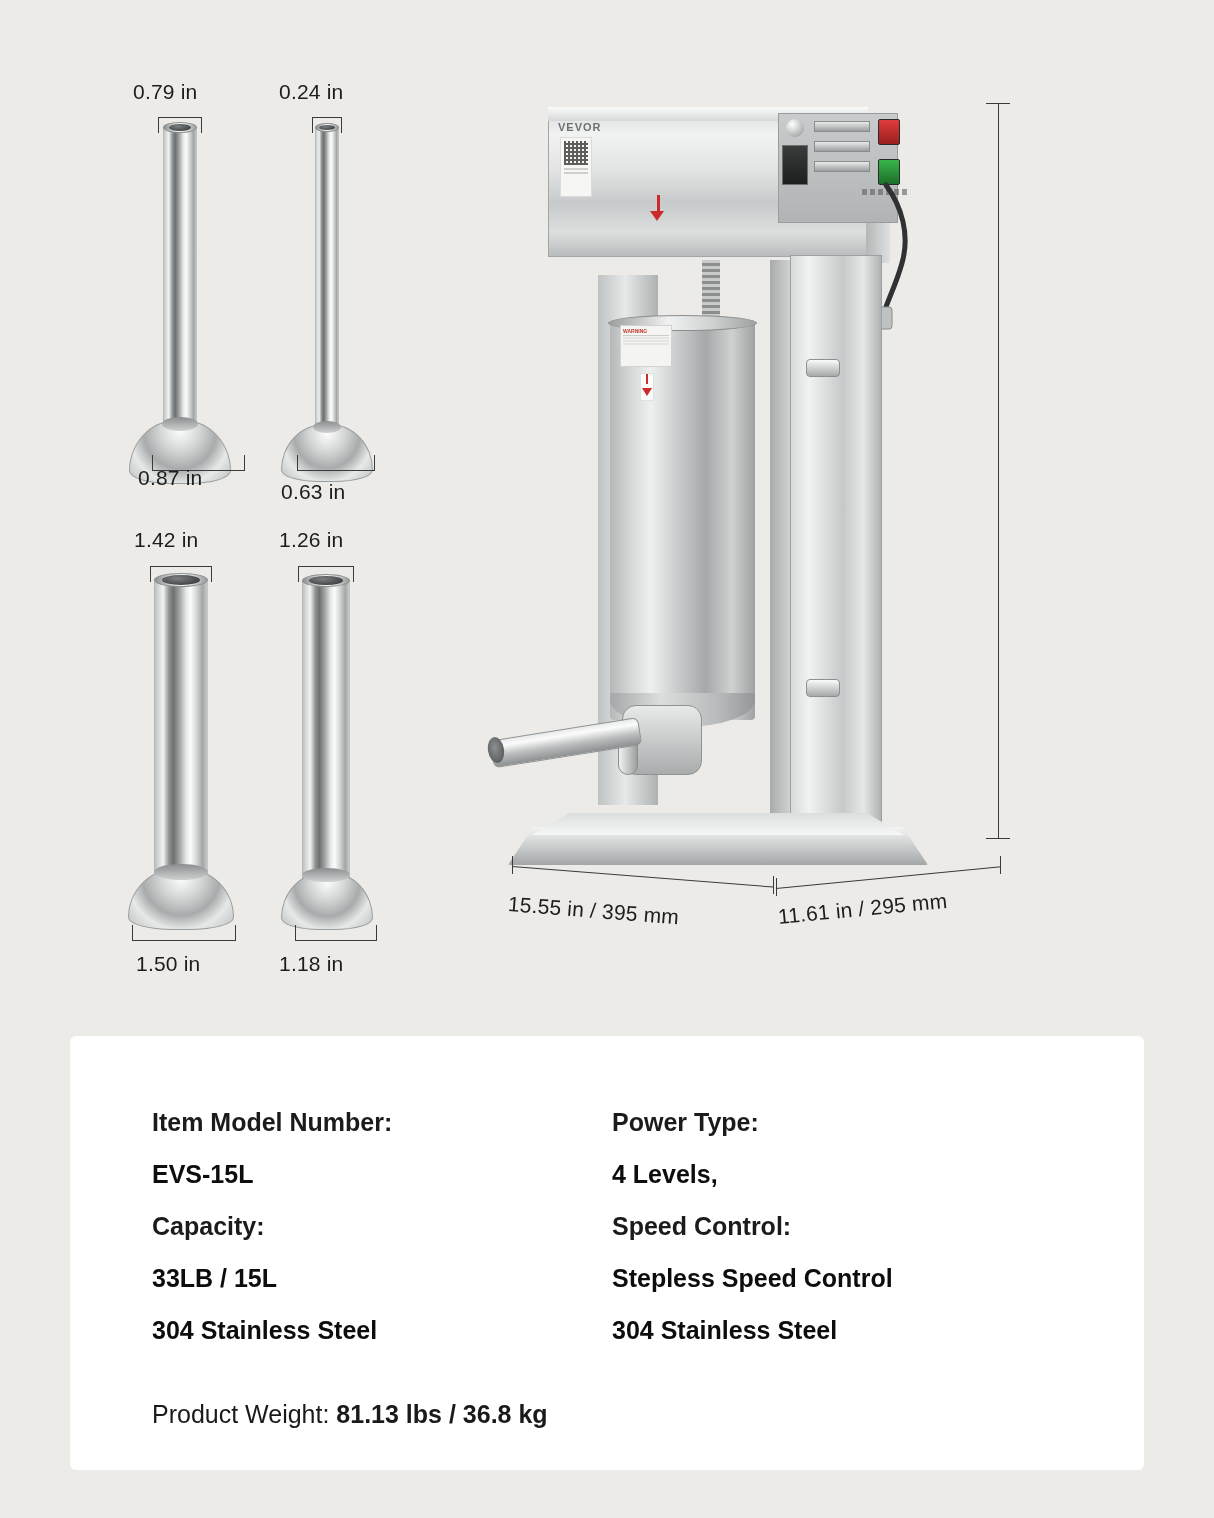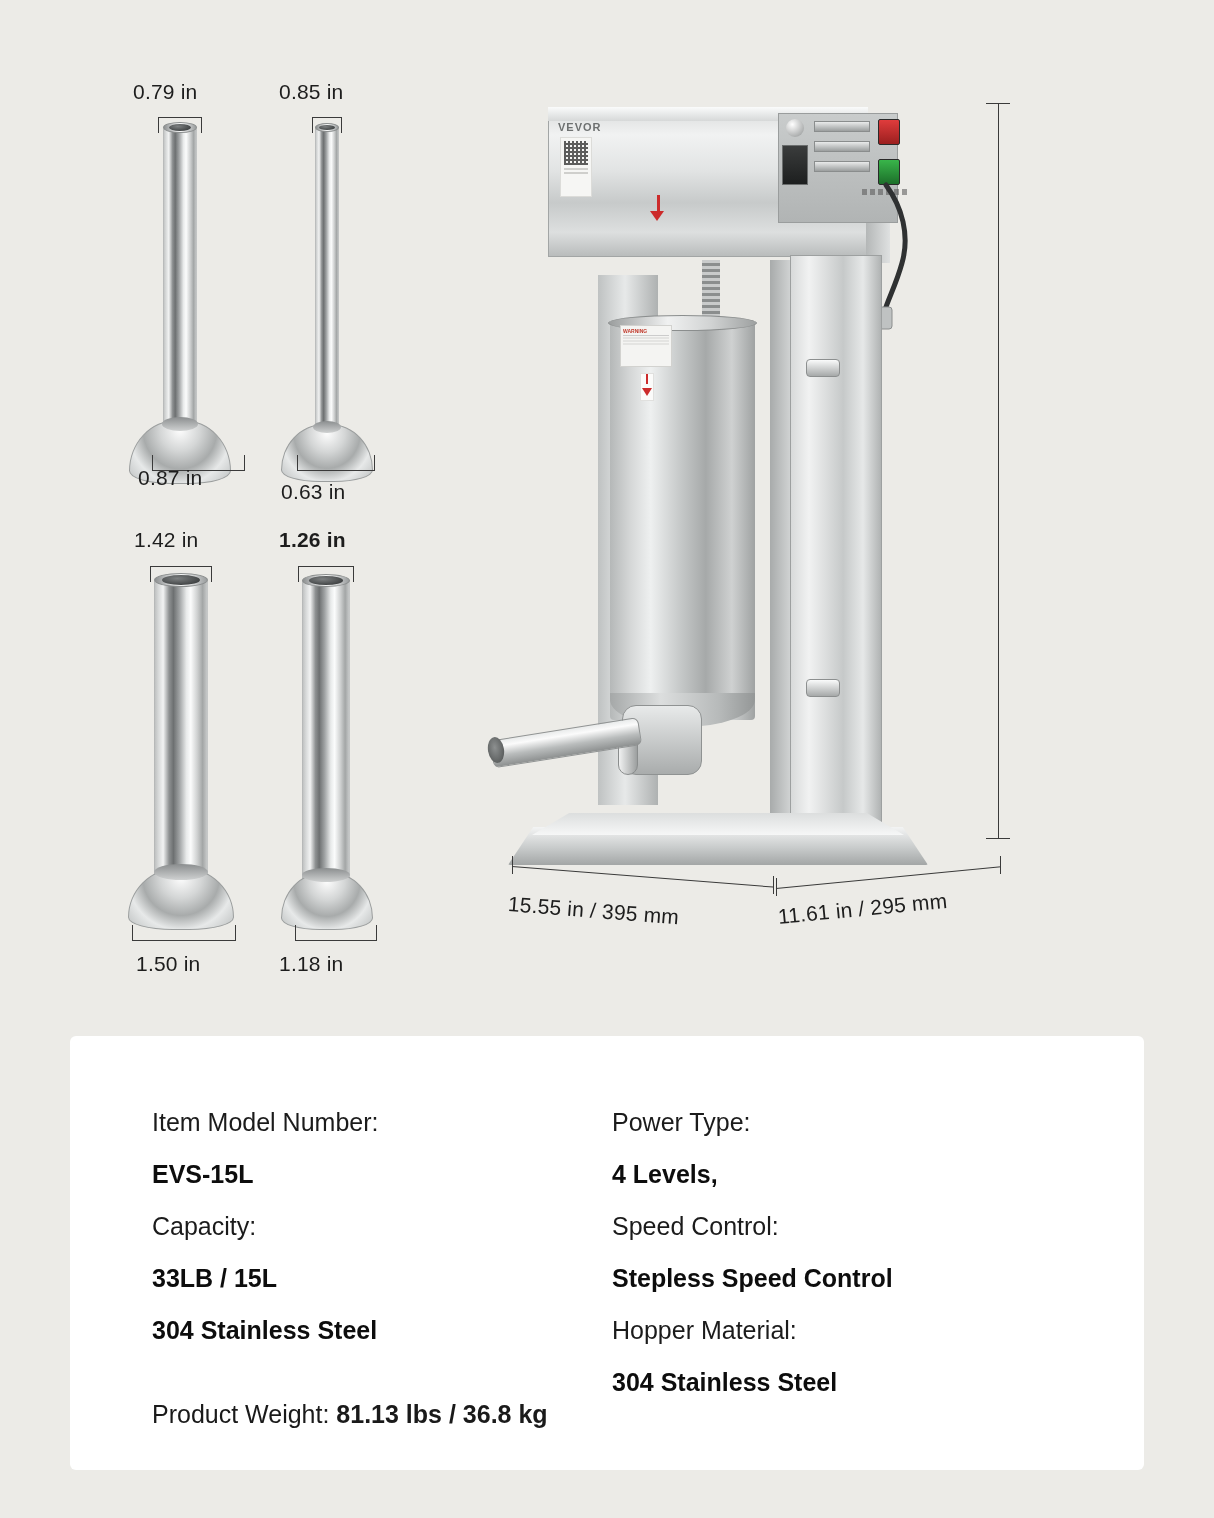--- a/index.html
+++ b/index.html
@@ -100,21 +100,21 @@
   }
   .info-grid {
     position: absolute;
     left: 82px; top: 60px;
     width: 920px;
     display: grid;
     grid-template-columns: 1fr 1fr;
     column-gap: 0px;
     row-gap: 0px;
   }
-  .spec-label { font-size: 25px; color: #1b1b1b; line-height: 52px; font-weight: 400; }
+  .spec-label { font-size: 25px; color: #1b1b1b; line-height: 52px; font-weight: 700; }
   .spec-value { font-size: 25px; color: #0d0d0d; line-height: 52px; font-weight: bold; }
   .spec-inline { font-size: 25px; line-height: 52px; }
   .spec-inline .lbl { font-weight: 400; }
   .spec-inline .val { font-weight: bold; }
 </style>
 </head>
 <body>
 
 <div class="tube-wrap" style="left:110px; top:80px; width:140px; height:400px;">
   <div class="dim-label" style="position:absolute; left:23px; top:0px;">0.79 in</div>
@@ -127,21 +127,21 @@
   <div class="tube-bore" style="left:59px; top:44px; width:22px; height:7px;"></div>
   <div class="flange" style="left:19px; top:340px; width:102px; height:64px;"></div>
   <div class="flange-inner" style="left:52px; top:337px; width:36px; height:14px;"></div>
 </div>
 <div class="dim-line-h" style="left:152px; top:470px; width:93px;"></div>
 <div class="tick-v" style="left:152px; top:455px; height:16px;"></div>
 <div class="tick-v" style="left:244px; top:455px; height:16px;"></div>
 <div class="dim-label" style="position:absolute; left:138px; top:466px;">0.87 in</div>
 
 <div class="tube-wrap" style="left:255px; top:80px; width:140px; height:400px;">
-  <div class="dim-label" style="position:absolute; left:24px; top:0px;">0.85 in</div>
+  <div class="dim-label" style="position:absolute; left:24px; top:0px;">0.24 in</div>
   <div class="dim-line-h" style="left:57px; top:37px; width:30px;"></div>
   <div class="tick-v" style="left:57px; top:37px; height:16px;"></div>
   <div class="tick-v" style="left:86px; top:37px; height:16px;"></div>
 
   <div class="tube-body" style="left:60px; top:48px; width:24px; height:340px;"></div>
   <div class="tube-top" style="left:60px; top:43px; width:24px; height:9px;"></div>
   <div class="tube-bore" style="left:64px; top:45px; width:16px; height:5px;"></div>
   <div class="flange" style="left:26px; top:344px; width:92px; height:58px;"></div>
   <div class="flange-inner" style="left:58px; top:341px; width:28px; height:12px;"></div>
 </div>
@@ -160,21 +160,21 @@
   <div class="tube-top" style="left:44px; top:45px; width:54px; height:14px;"></div>
   <div class="tube-bore" style="left:52px; top:47px; width:38px; height:10px;"></div>
   <div class="flange" style="left:18px; top:340px; width:106px; height:62px;"></div>
   <div class="flange-inner" style="left:44px; top:336px; width:54px; height:16px;"></div>
 </div>
 <div class="dim-line-h" style="left:132px; top:940px; width:104px;"></div>
 <div class="tick-v" style="left:132px; top:925px; height:16px;"></div>
 <div class="tick-v" style="left:235px; top:925px; height:16px;"></div>
 <div class="dim-label" style="position:absolute; left:136px; top:952px;">1.50 in</div>
 
-<div class="tube-wrap" style="left:255px; top:528px; width:140px; height:420px;font-weight:bold;">
+<div class="tube-wrap" style="left:255px; top:528px; width:140px; height:420px;">
   <div class="dim-label" style="position:absolute; left:24px; top:0px;">1.26 in</div>
   <div class="dim-line-h" style="left:43px; top:38px; width:56px;"></div>
   <div class="tick-v" style="left:43px; top:38px; height:16px;"></div>
   <div class="tick-v" style="left:98px; top:38px; height:16px;"></div>
 
   <div class="tube-body" style="left:47px; top:52px; width:48px; height:338px;"></div>
   <div class="tube-top" style="left:47px; top:46px; width:48px; height:13px;"></div>
   <div class="tube-bore" style="left:54px; top:48px; width:34px; height:9px;"></div>
   <div class="flange" style="left:26px; top:344px; width:92px; height:58px;"></div>
   <div class="flange-inner" style="left:47px; top:340px; width:48px; height:14px;"></div>
@@ -310,21 +310,20 @@
       <div class="spec-value">EVS-15L</div>
       <div class="spec-label">Capacity:</div>
       <div class="spec-value">33LB / 15L</div>
       <div class="spec-value">304 Stainless Steel</div>
     </div>
     <div>
       <div class="spec-label">Power Type:</div>
       <div class="spec-value">4 Levels,</div>
       <div class="spec-label">Speed Control:</div>
       <div class="spec-value">Stepless Speed Control</div>
-      <div class="spec-label">Hopper Material:</div>
       <div class="spec-value">304 Stainless Steel</div>
     </div>
   </div>
   <div class="spec-inline" style="position:absolute; left:82px; top:352px;text-align:right;">
     <span class="lbl">Product Weight:</span>
     <span class="val">81.13 lbs / 36.8 kg</span>
   </div>
 </div>
 
 </body></html>

